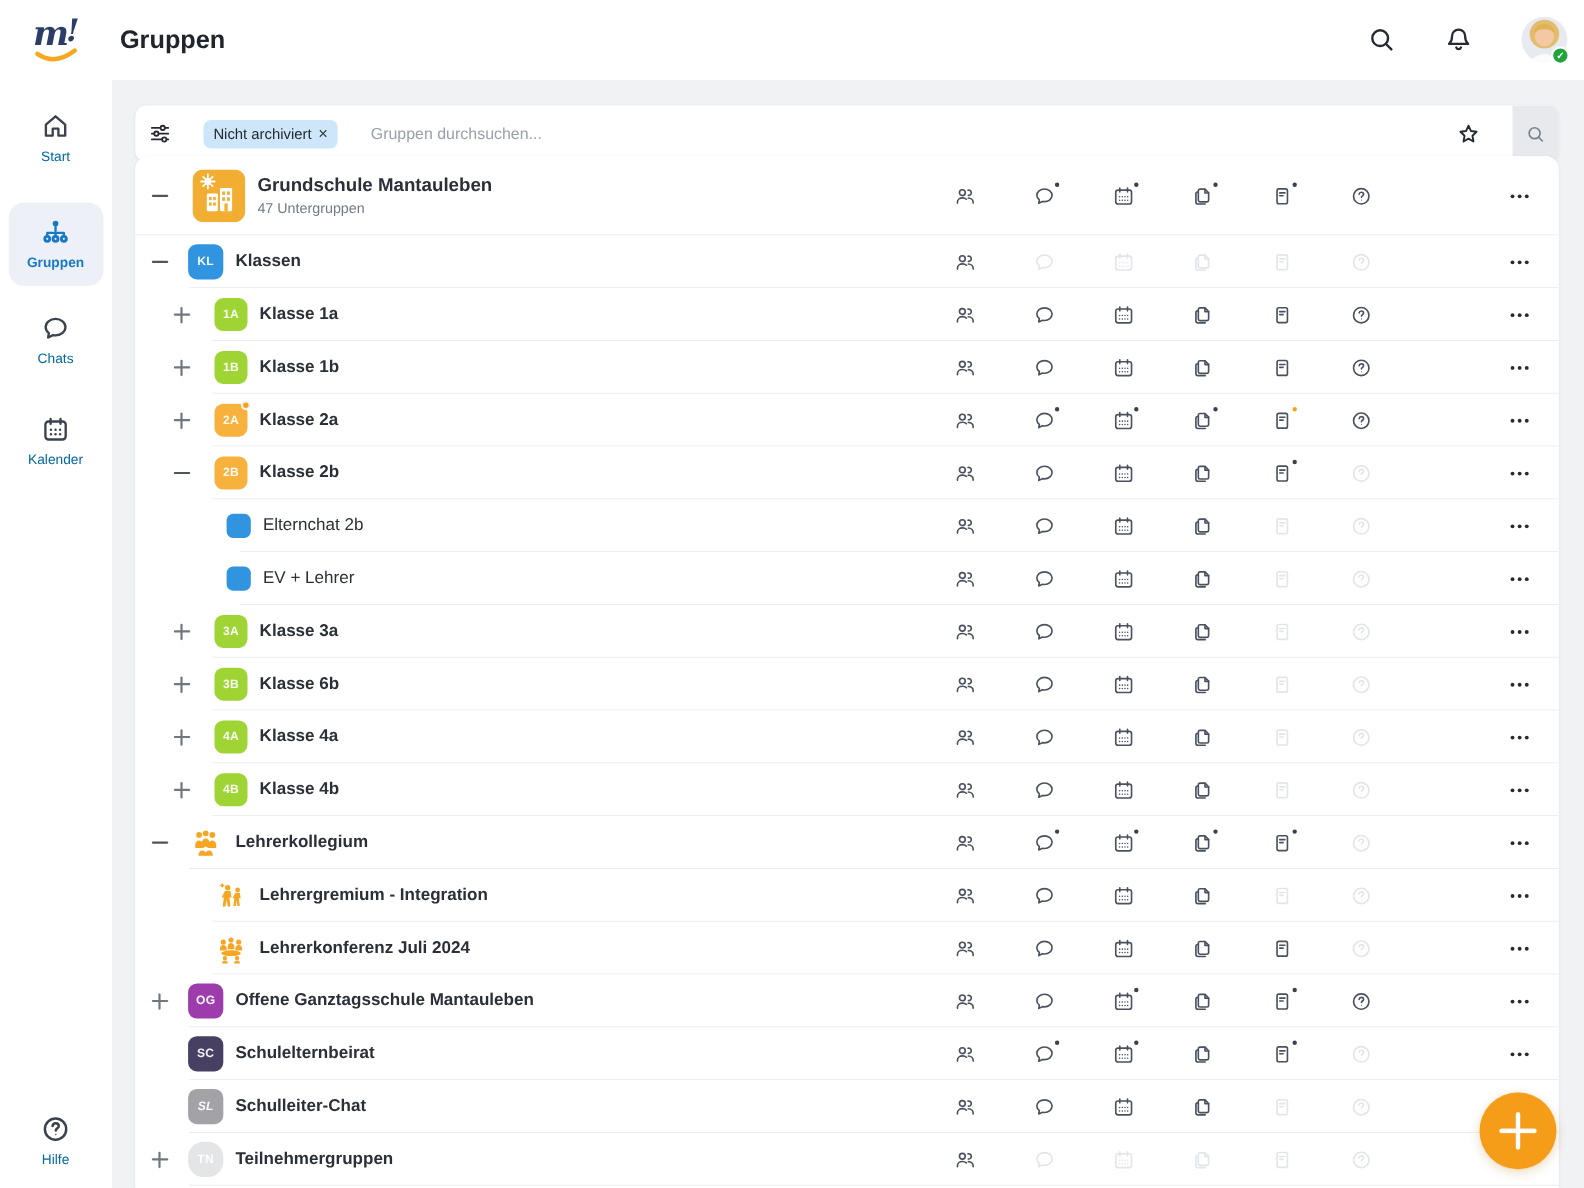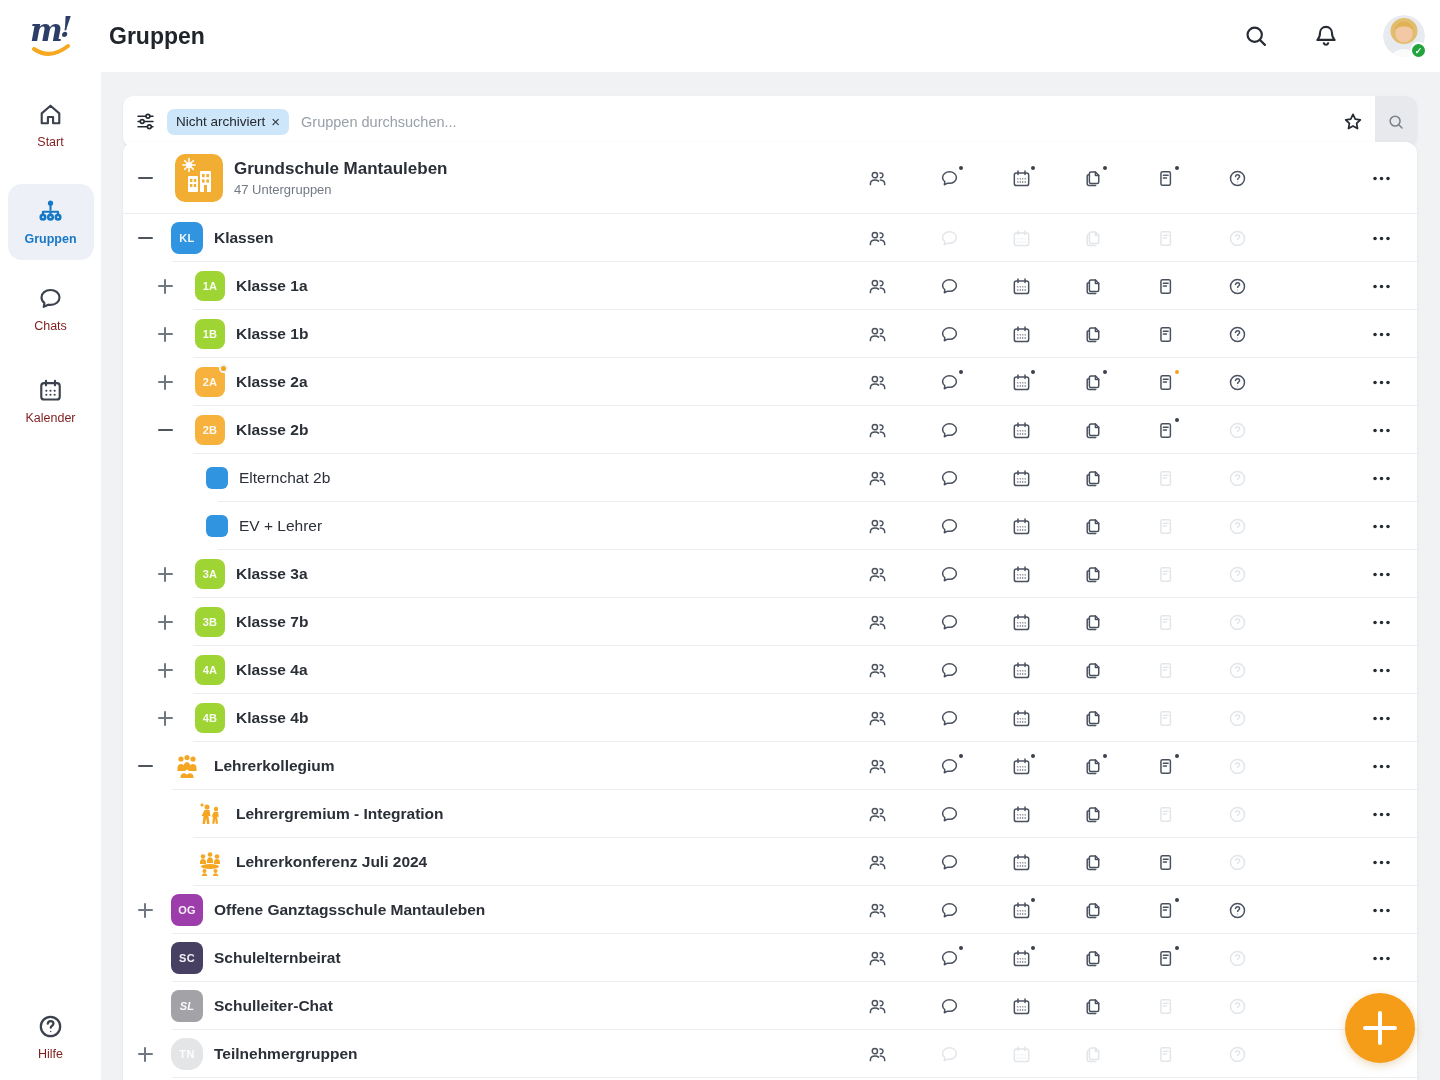--- a/index.html
+++ b/index.html
@@ -20,29 +20,29 @@
     background:#23a33c; border:2px solid #fff; color:#fff; font-size:9px; font-weight:700;
     display:flex; align-items:center; justify-content:center; }
 
   
   .sidebar { position:fixed; top:72px; left:0; bottom:0; width:101px; background:#fff; z-index:4;
     display:flex; flex-direction:column; align-items:center; padding-top:20px; }
   .nav-item { width:86px; height:66px; display:flex; flex-direction:column; align-items:center;
     justify-content:center; gap:7px; margin-bottom:26px; cursor:pointer; border-radius:14px; }
   .nav-item .nicon { width:27px; height:27px; color:#3b424d; }
   .nav-item .nicon svg { width:100%; height:100%; }
-  .nav-item .nlabel { font-size:12.5px; color:#7f1d1d; }
+  .nav-item .nlabel { font-size:12.5px; color:#0369a1; }
   .nav-item.active { background:#edf1f7; height:76px; margin-bottom:16px; }
   .nav-item.active .nicon, .nav-item.active .nlabel { color:#1878c8; font-weight:600; }
   .nav-help { margin-top:auto; margin-bottom:10px; }
 
   
   .main { position:absolute; left:101px; top:72px; right:0; bottom:0; background:#f1f2f4; }
   .searchbar { position:absolute; left:22px; right:23px; top:24px; height:51px; background:#fff;
-    border-radius:10px; box-shadow:0 1px 3px rgba(20,25,35,.07); display:flex; align-items:center; overflow:hidden; }
+    border-radius:10px; box-shadow:0 1px 3px rgba(20,25,35,.07); display:flex; align-items:center; overflow:hidden;gap:18px; }
   .filter-btn { width:44px; height:100%; display:flex; align-items:center; justify-content:center;
     color:#262b33; cursor:pointer; flex:0 0 auto; }
   .filter-btn svg { width:21px; height:21px; }
   .chip { background:#cde6f9; border-radius:7px; height:26px; display:flex; align-items:center;
     padding:0 9px; font-size:13.5px; color:#24292f; flex:0 0 auto; cursor:pointer; }
   .chip-close { margin-left:6px; font-size:15px; color:#33383f; cursor:pointer; }
   .search-input { flex:1; border:none; outline:none; font-size:14.5px; color:#0f172a; padding:0 12px;
     font-family:"Liberation Sans", sans-serif; background:transparent; }
   .search-input::placeholder { color:#99a0a9; }
   .star-btn { width:44px; height:100%; display:flex; align-items:center; justify-content:center;
@@ -1004,21 +1004,21 @@
               </span>
             </div>
     </div>
   </div>
         <div class="row lvl2">
     <div class="exp plus"></div>
     <div class="gicon" style="background: rgb(159, 212, 53);">
             <span class="btxt">3B</span>
           </div>
     <div class="labels">
-      <div class="label">Klasse 7b</div>
+      <div class="label">Klasse 6b</div>
 
     </div>
     <div class="actions">
       <div class="act">
               <span class="iconwrap">
                 <svg viewBox="0 0 24 24" fill="none" stroke="currentColor" stroke-width="1.7" stroke-linecap="round" stroke-linejoin="round">
                   <circle cx="9" cy="8.2" r="3"></circle>
                   <path d="M3.9 19v-1c0-2.6 2.3-4.4 5.3-4.4 1.6 0 3 .5 4 1.4"></path>
                   <path d="M15.3 11a2.7 2.7 0 1 0-.4-5.3"></path>
                   <path d="M15.2 13.7c2.8.2 5 2 5 4.3V19"></path>

